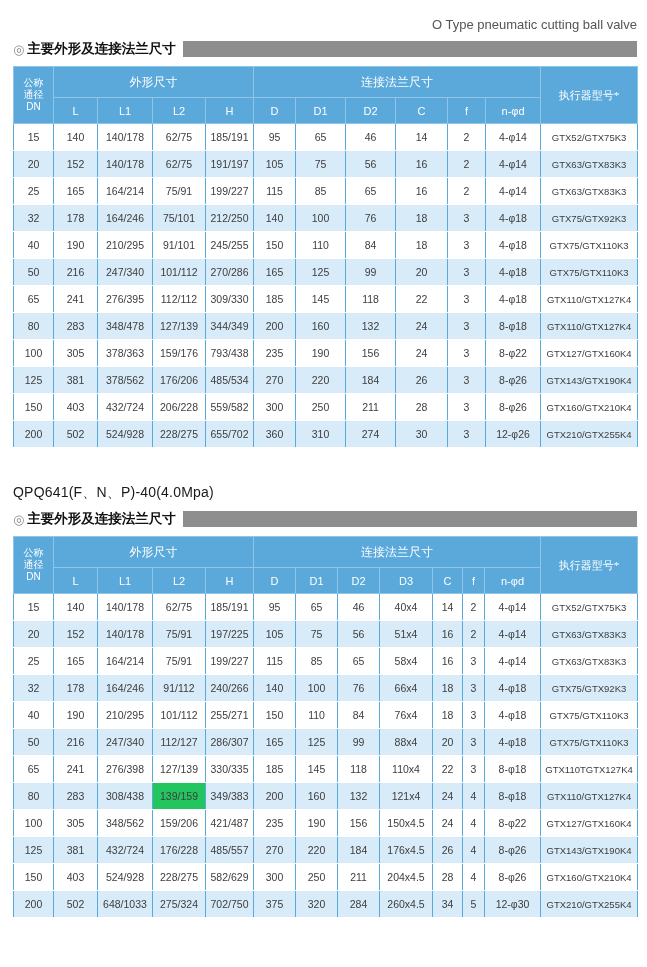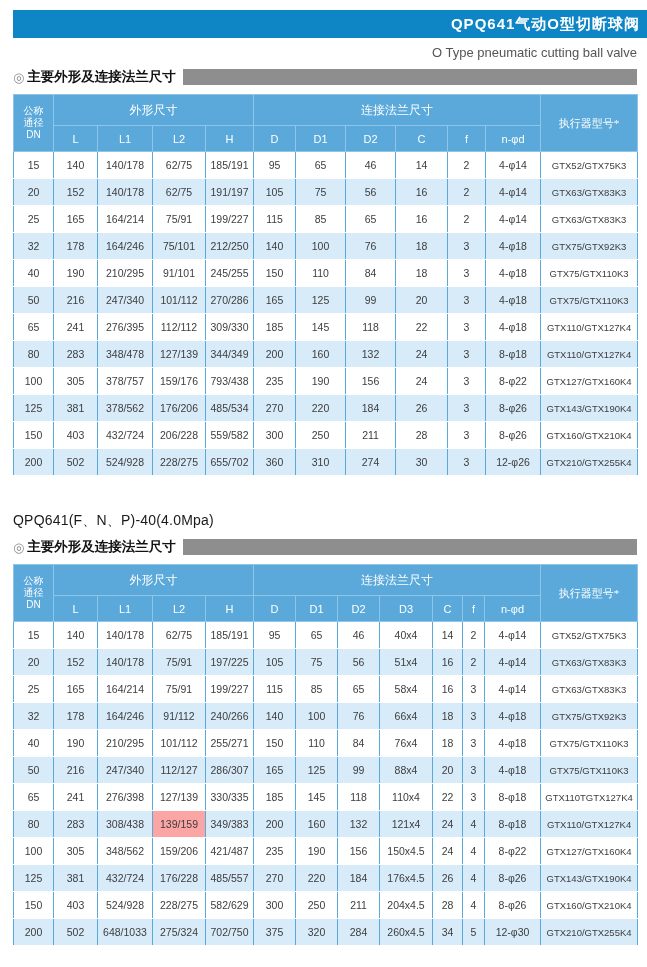--- a/index.html
+++ b/index.html
@@ -26,23 +26,20 @@
   table.dim th.corner-th{font-size:10px;line-height:1.2;}
   table.dim th.act-th{font-size:11px;font-family:Liberation Serif, serif;}
   table.dim td{text-align:center;font-size:10.5px;color:#3d3d3d;height:26px;padding:0;background:#ffffff;white-space:nowrap;}
   table.dim td.act-cell{font-size:9.5px;}
 </style>
 </head>
 <body>
 
 <div class="page">
 
-  <div class="banner" style="background: rgb(14, 133, 197);">
-    <span class="banner-title">QPQ641气动O型切断球阀</span>
-  </div>
 
   <div class="subtitle">O Type pneumatic cutting ball valve</div>
 
   <div class="section section1">
     <div class="section-bar">
       <span class="bullet">◎</span>
       <span class="section-label">主要外形及连接法兰尺寸</span>
       <span class="gray-bar" style="background: rgb(142, 142, 142);"></span>
     </div>
     <table class="dim" style="border: 1px solid rgb(78, 159, 211);">
@@ -189,21 +186,21 @@
             <td style="border-width: 1px; border-style: solid; border-color: rgb(255, 255, 255) rgb(90, 169, 218); background: rgb(216, 235, 248);">160</td>
             <td style="border-width: 1px; border-style: solid; border-color: rgb(255, 255, 255) rgb(90, 169, 218); background: rgb(216, 235, 248);">132</td>
             <td style="border-width: 1px; border-style: solid; border-color: rgb(255, 255, 255) rgb(90, 169, 218); background: rgb(216, 235, 248);">24</td>
             <td style="border-width: 1px; border-style: solid; border-color: rgb(255, 255, 255) rgb(90, 169, 218); background: rgb(216, 235, 248);">3</td>
             <td style="border-width: 1px; border-style: solid; border-color: rgb(255, 255, 255) rgb(90, 169, 218); background: rgb(216, 235, 248);">8-φ18</td>
             <td class="act-cell" style="border-width: 1px; border-style: solid; border-color: rgb(255, 255, 255) rgb(90, 169, 218); background: rgb(216, 235, 248);">GTX110/GTX127K4</td>
           </tr>
           <tr>
             <td style="border-width: 1px; border-style: solid; border-color: rgb(255, 255, 255) rgb(90, 169, 218);">100</td>
             <td style="border-width: 1px; border-style: solid; border-color: rgb(255, 255, 255) rgb(90, 169, 218);">305</td>
-            <td style="border-width: 1px; border-style: solid; border-color: rgb(255, 255, 255) rgb(90, 169, 218);">378/757</td>
+            <td style="border-width: 1px; border-style: solid; border-color: rgb(255, 255, 255) rgb(90, 169, 218);">378/363</td>
             <td style="border-width: 1px; border-style: solid; border-color: rgb(255, 255, 255) rgb(90, 169, 218);">159/176</td>
             <td style="border-width: 1px; border-style: solid; border-color: rgb(255, 255, 255) rgb(90, 169, 218);">793/438</td>
             <td style="border-width: 1px; border-style: solid; border-color: rgb(255, 255, 255) rgb(90, 169, 218);">235</td>
             <td style="border-width: 1px; border-style: solid; border-color: rgb(255, 255, 255) rgb(90, 169, 218);">190</td>
             <td style="border-width: 1px; border-style: solid; border-color: rgb(255, 255, 255) rgb(90, 169, 218);">156</td>
             <td style="border-width: 1px; border-style: solid; border-color: rgb(255, 255, 255) rgb(90, 169, 218);">24</td>
             <td style="border-width: 1px; border-style: solid; border-color: rgb(255, 255, 255) rgb(90, 169, 218);">3</td>
             <td style="border-width: 1px; border-style: solid; border-color: rgb(255, 255, 255) rgb(90, 169, 218);">8-φ22</td>
             <td class="act-cell" style="border-width: 1px; border-style: solid; border-color: rgb(255, 255, 255) rgb(90, 169, 218);">GTX127/GTX160K4</td>
           </tr>
@@ -400,21 +397,21 @@
             <td style="border-width: 1px; border-style: solid; border-color: rgb(255, 255, 255) rgb(90, 169, 218);">110x4</td>
             <td style="border-width: 1px; border-style: solid; border-color: rgb(255, 255, 255) rgb(90, 169, 218);">22</td>
             <td style="border-width: 1px; border-style: solid; border-color: rgb(255, 255, 255) rgb(90, 169, 218);">3</td>
             <td style="border-width: 1px; border-style: solid; border-color: rgb(255, 255, 255) rgb(90, 169, 218);">8-φ18</td>
             <td class="act-cell" style="border-width: 1px; border-style: solid; border-color: rgb(255, 255, 255) rgb(90, 169, 218);">GTX110TGTX127K4</td>
           </tr>
           <tr>
             <td style="border-width: 1px; border-style: solid; border-color: rgb(255, 255, 255) rgb(90, 169, 218); background: rgb(216, 235, 248);">80</td>
             <td style="border-width: 1px; border-style: solid; border-color: rgb(255, 255, 255) rgb(90, 169, 218); background: rgb(216, 235, 248);">283</td>
             <td style="border-width: 1px; border-style: solid; border-color: rgb(255, 255, 255) rgb(90, 169, 218); background: rgb(216, 235, 248);">308/438</td>
-            <td style="border-width: 1px; border-style: solid; border-color: rgb(255, 255, 255) rgb(90, 169, 218); background: #fca5a5;">139/159</td>
+            <td style="border-width: 1px; border-style: solid; border-color: rgb(255, 255, 255) rgb(90, 169, 218); background: #22c55e;">139/159</td>
             <td style="border-width: 1px; border-style: solid; border-color: rgb(255, 255, 255) rgb(90, 169, 218); background: rgb(216, 235, 248);">349/383</td>
             <td style="border-width: 1px; border-style: solid; border-color: rgb(255, 255, 255) rgb(90, 169, 218); background: rgb(216, 235, 248);">200</td>
             <td style="border-width: 1px; border-style: solid; border-color: rgb(255, 255, 255) rgb(90, 169, 218); background: rgb(216, 235, 248);">160</td>
             <td style="border-width: 1px; border-style: solid; border-color: rgb(255, 255, 255) rgb(90, 169, 218); background: rgb(216, 235, 248);">132</td>
             <td style="border-width: 1px; border-style: solid; border-color: rgb(255, 255, 255) rgb(90, 169, 218); background: rgb(216, 235, 248);">121x4</td>
             <td style="border-width: 1px; border-style: solid; border-color: rgb(255, 255, 255) rgb(90, 169, 218); background: rgb(216, 235, 248);">24</td>
             <td style="border-width: 1px; border-style: solid; border-color: rgb(255, 255, 255) rgb(90, 169, 218); background: rgb(216, 235, 248);">4</td>
             <td style="border-width: 1px; border-style: solid; border-color: rgb(255, 255, 255) rgb(90, 169, 218); background: rgb(216, 235, 248);">8-φ18</td>
             <td class="act-cell" style="border-width: 1px; border-style: solid; border-color: rgb(255, 255, 255) rgb(90, 169, 218); background: rgb(216, 235, 248);">GTX110/GTX127K4</td>
           </tr>

